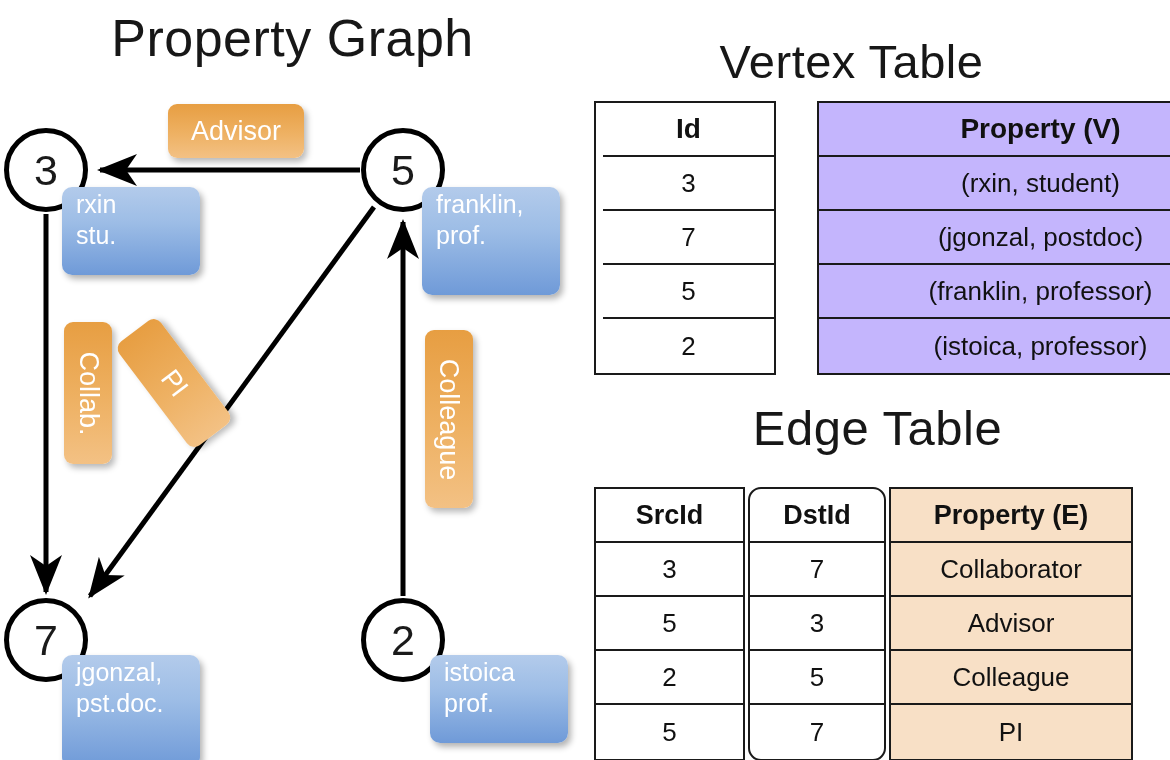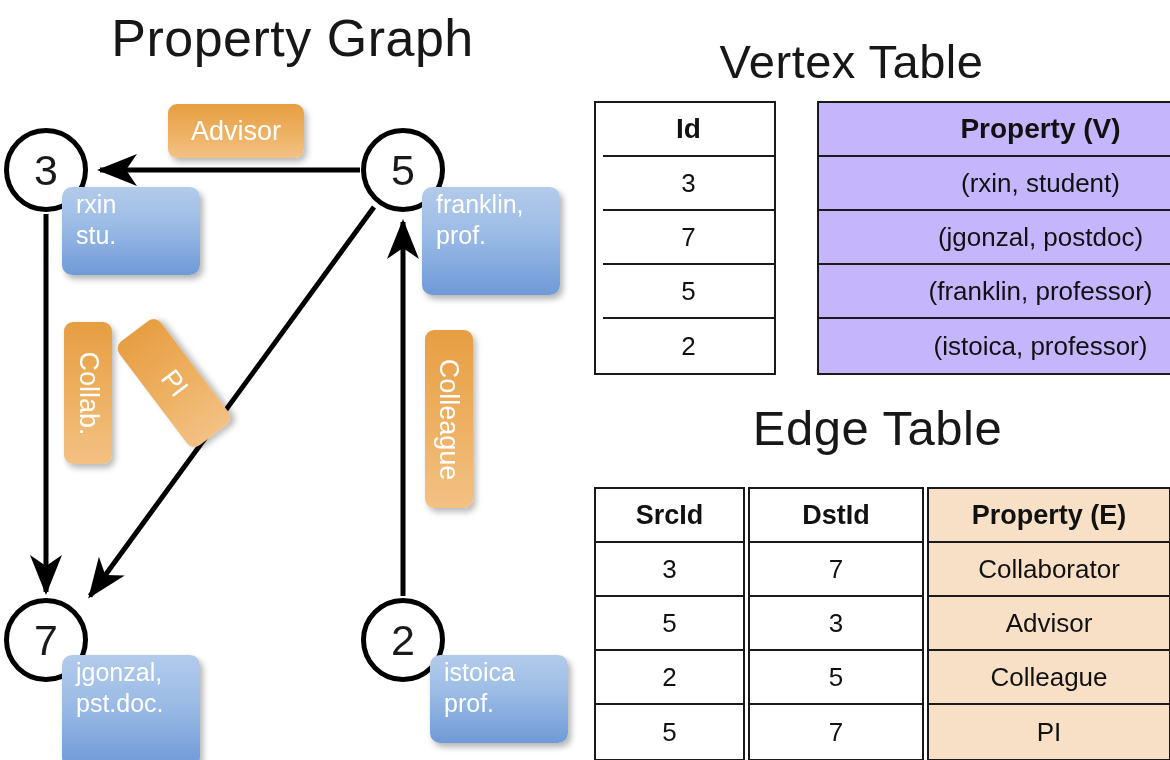--- a/index.html
+++ b/index.html
@@ -158,21 +158,21 @@
   
   #vertex-table { left: 594px; top: 101px; }
   #vertex-table .tbl-col.id-col   { width: 182px; padding-left: 7px; }
   #vertex-table .tbl-col.prop-col { width: 447px; background: #c4b5fd; margin-left: 41px; }
   #vertex-table .cell { height: 54px; font-size: 26px; }
   #vertex-table .cell.head { font-size: 28px; }
 
   
   #edge-table { left: 594px; top: 487px; }
   #edge-table .tbl-col.src-col  { width: 151px; }
-  #edge-table .tbl-col.dst-col  { width: 176px; }
+  #edge-table .tbl-col.dst-col  { width: 138px; border-radius: 13px; }
   #edge-table .tbl-col.prop-col { width: 244px; background: #f8e0c6; }
   #edge-table .cell { height: 54px; font-size: 26px; }
   #edge-table .cell.head { font-size: 27px; }
 </style>
 </head>
 <body>
 
 <div class="title" id="title-property-graph">Property Graph</div>
 <div class="title" id="title-vertex-table">Vertex Table</div>
 <div class="title" id="title-edge-table">Edge Table</div>

